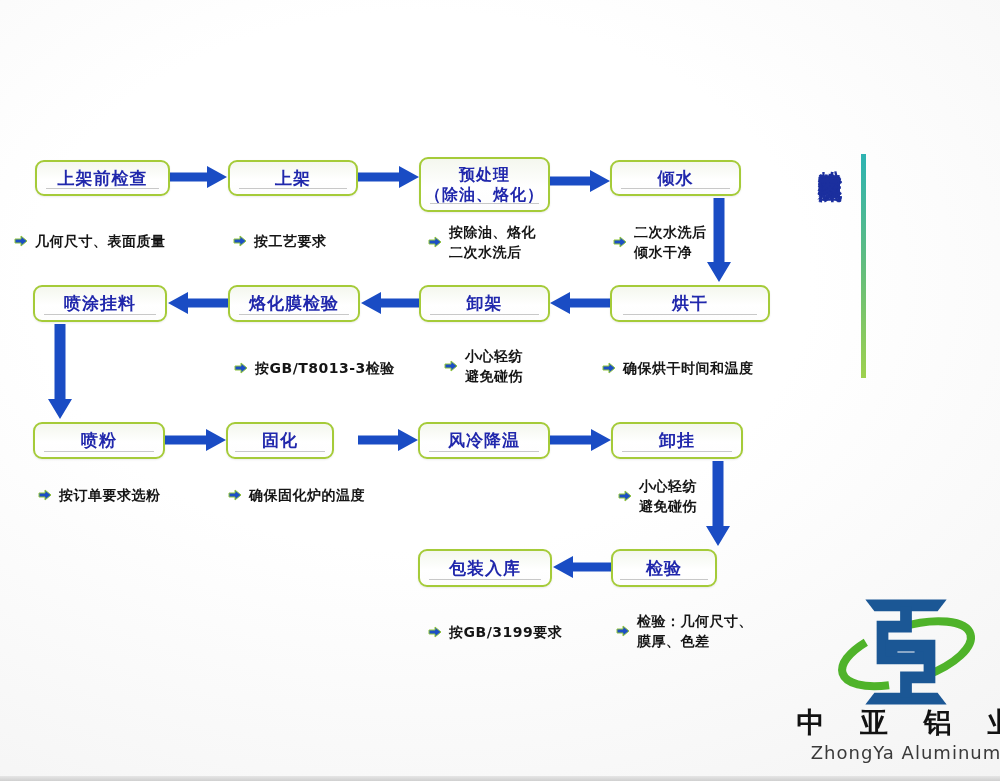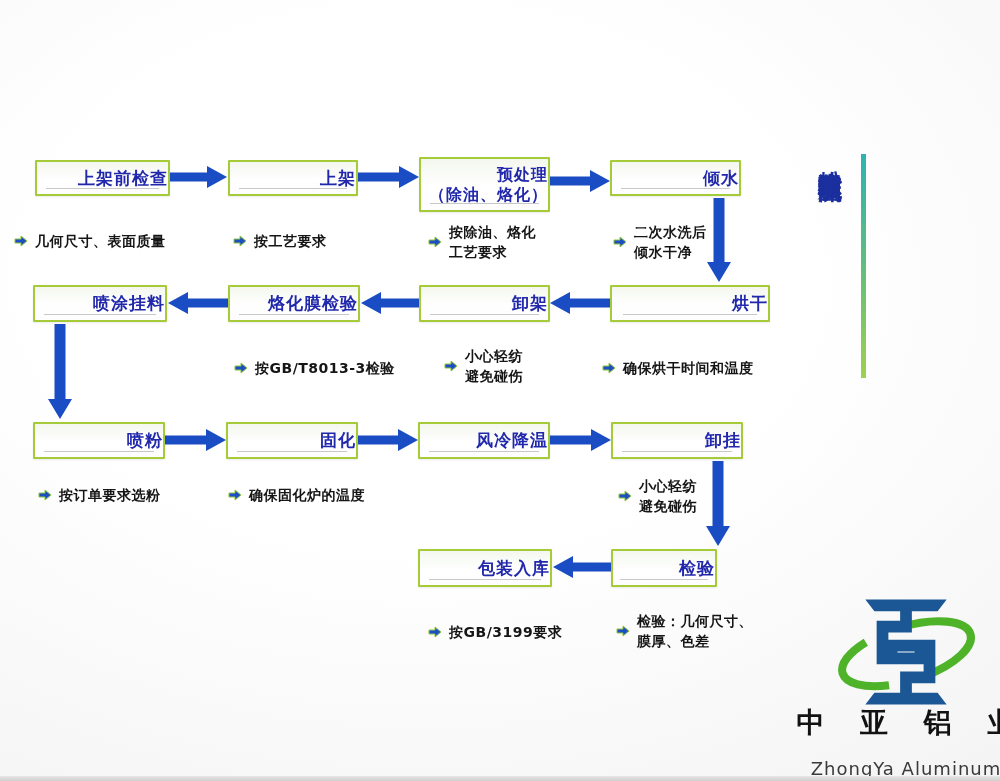--- a/index.html
+++ b/index.html
@@ -8,22 +8,22 @@
     font-family:"DejaVu Sans","Liberation Sans",sans-serif;
     background:radial-gradient(130% 115% at 42% 36%, #ffffff 30%, #f4f4f4 70%, #e2e2e2 100%);
   }
   .bottom-strip{position:absolute;left:0;bottom:0;width:100%;height:5px;
     background:linear-gradient(#e6e6e6,#cfcfcf);}
   .overlay{position:absolute;left:0;top:0;pointer-events:none;}
   
   .box{
     position:absolute;box-sizing:border-box;
     background:linear-gradient(#f4f7ee 0%, #ffffff 55%, #fdfdfd 100%);
-    border:2px solid #a5cb39;border-radius:1px;
-    display:flex;flex-direction:column;align-items:flex-end;justify-content:center;
+    border:2px solid #a5cb39;border-radius:9px;
+    display:flex;flex-direction:column;align-items:center;justify-content:center;
     box-shadow:0 1px 2px rgba(0,0,0,0.08);
   }
   .box-label{
     color:#2128ac;font-weight:bold;font-size:17px;line-height:19px;
     letter-spacing:1px;white-space:nowrap;
   }
   .box-label.small{font-size:16px;line-height:20px;}
   .box-underline{
     position:absolute;left:7%;right:7%;bottom:5px;height:0;
     border-top:1px solid #c8c8c8;
@@ -53,21 +53,21 @@
   .logo{
     position:absolute;left:813px;top:596px;width:186px;height:165px;
     display:flex;flex-direction:column;align-items:center;
   }
   .logo-mark{flex:0 0 auto;}
   .logo-cn{
     font-size:28px;font-weight:bold;color:#121212;letter-spacing:13px;
     margin-top:-4px;margin-right:-13px;white-space:nowrap;
   }
   .logo-en{
-    font-size:18px;color:#3a3a3a;letter-spacing:1px;margin-top:16px;white-space:nowrap;
+    font-size:18px;color:#3a3a3a;letter-spacing:1px;margin-top:0px;white-space:nowrap;
   }
 </style>
 </head>
 <body>
 
 <div class="canvas">
 
   <svg class="overlay" width="1000" height="781">
     <g fill="#1a4cc4">
 
@@ -123,21 +123,21 @@
   </div>
   <div class="box" style="left:610px;top:285px;width:160px;height:37px">
     <div class="box-label">烘干</div>
     <div class="box-underline"></div>
   </div>
 
   <div class="box" style="left:33px;top:422px;width:132px;height:37px">
     <div class="box-label">喷粉</div>
     <div class="box-underline"></div>
   </div>
-  <div class="box" style="left:226px;top:422px;width:132px;height:37px">
+  <div class="box" style="left:226px;top:422px;width:108px;height:37px">
     <div class="box-label">固化</div>
     <div class="box-underline"></div>
   </div>
   <div class="box" style="left:418px;top:422px;width:132px;height:37px">
     <div class="box-label">风冷降温</div>
     <div class="box-underline"></div>
   </div>
   <div class="box" style="left:418px;top:549px;width:134px;height:38px">
     <div class="box-label">包装入库</div>
     <div class="box-underline"></div>
@@ -162,21 +162,21 @@
     <svg class="bullet" width="14" height="12" viewBox="0 0 14 12">
         <path d="M1,4 L7,4 L7,1 L13,6 L7,11 L7,8 L1,8 Z" fill="#1d4fc4" stroke="#8fc43c" stroke-width="1"></path>
       </svg>
     <div class="note-text">按工艺要求</div>
   </div>
   <div class="note" style="left:428px;top:222px">
     <svg class="bullet" width="14" height="12" viewBox="0 0 14 12">
         <path d="M1,4 L7,4 L7,1 L13,6 L7,11 L7,8 L1,8 Z" fill="#1d4fc4" stroke="#8fc43c" stroke-width="1"></path>
       </svg>
     <div class="note-text">按除油、烙化
-工艺要求</div>
+二次水洗后</div>
   </div>
   <div class="note" style="left:613px;top:222px">
     <svg class="bullet" width="14" height="12" viewBox="0 0 14 12">
         <path d="M1,4 L7,4 L7,1 L13,6 L7,11 L7,8 L1,8 Z" fill="#1d4fc4" stroke="#8fc43c" stroke-width="1"></path>
       </svg>
     <div class="note-text">二次水洗后
 倾水干净</div>
   </div>
   <div class="note" style="left:234px;top:358px">
     <svg class="bullet" width="14" height="12" viewBox="0 0 14 12">

